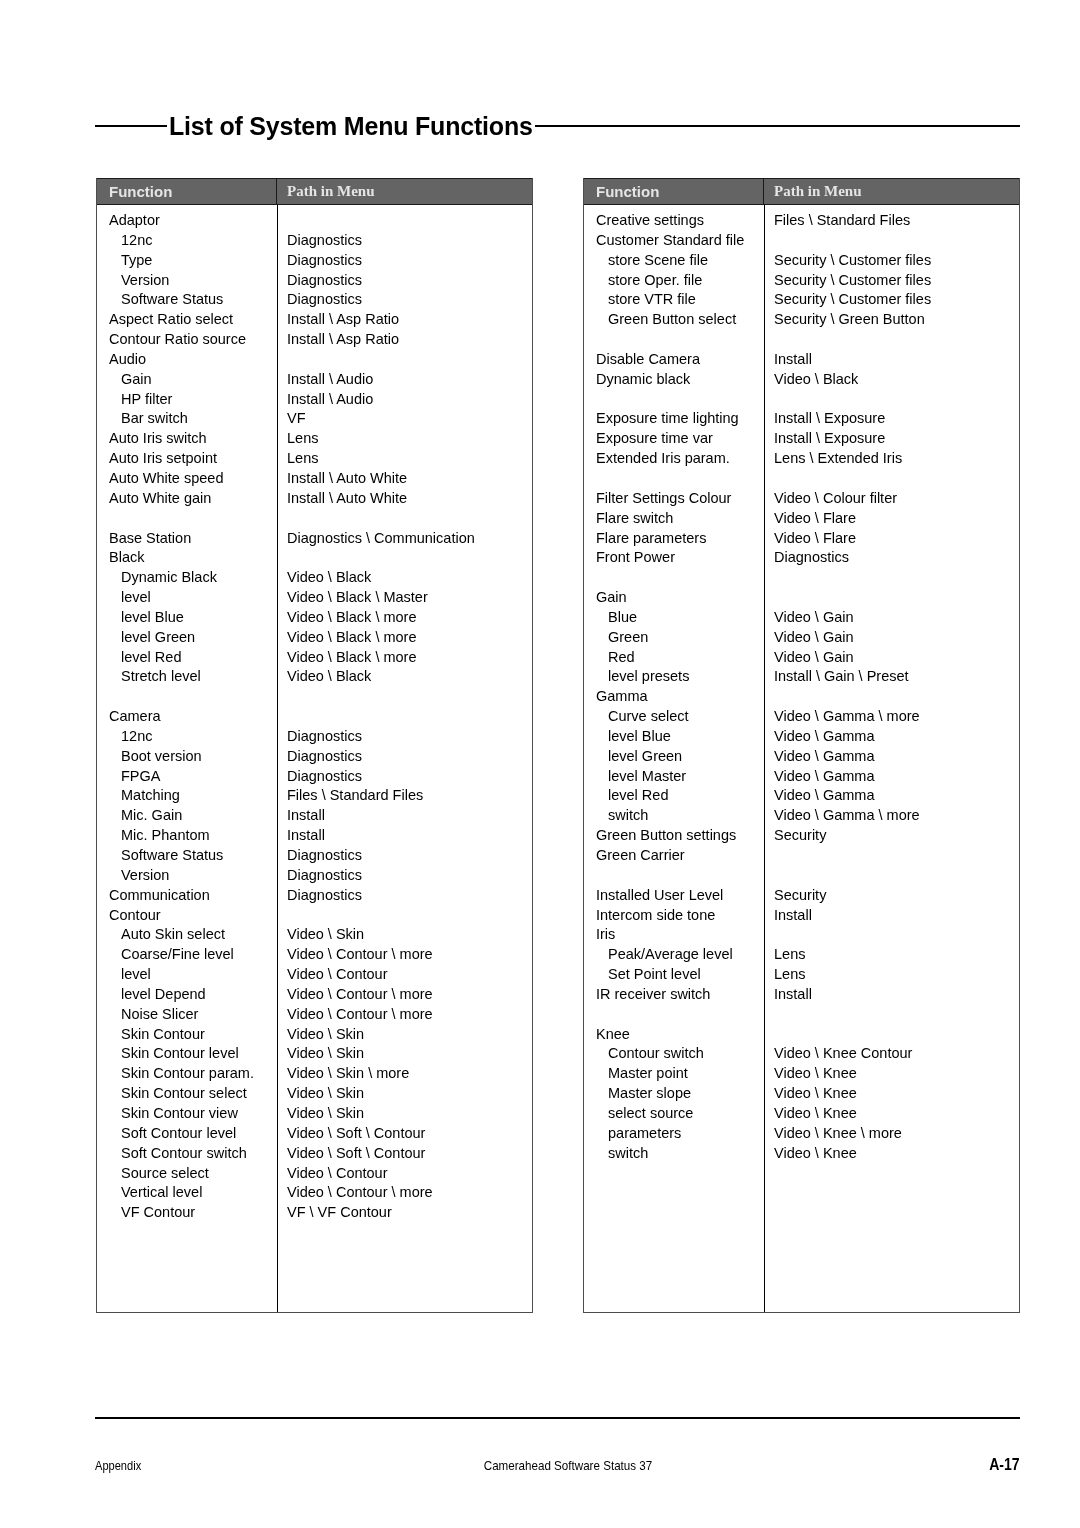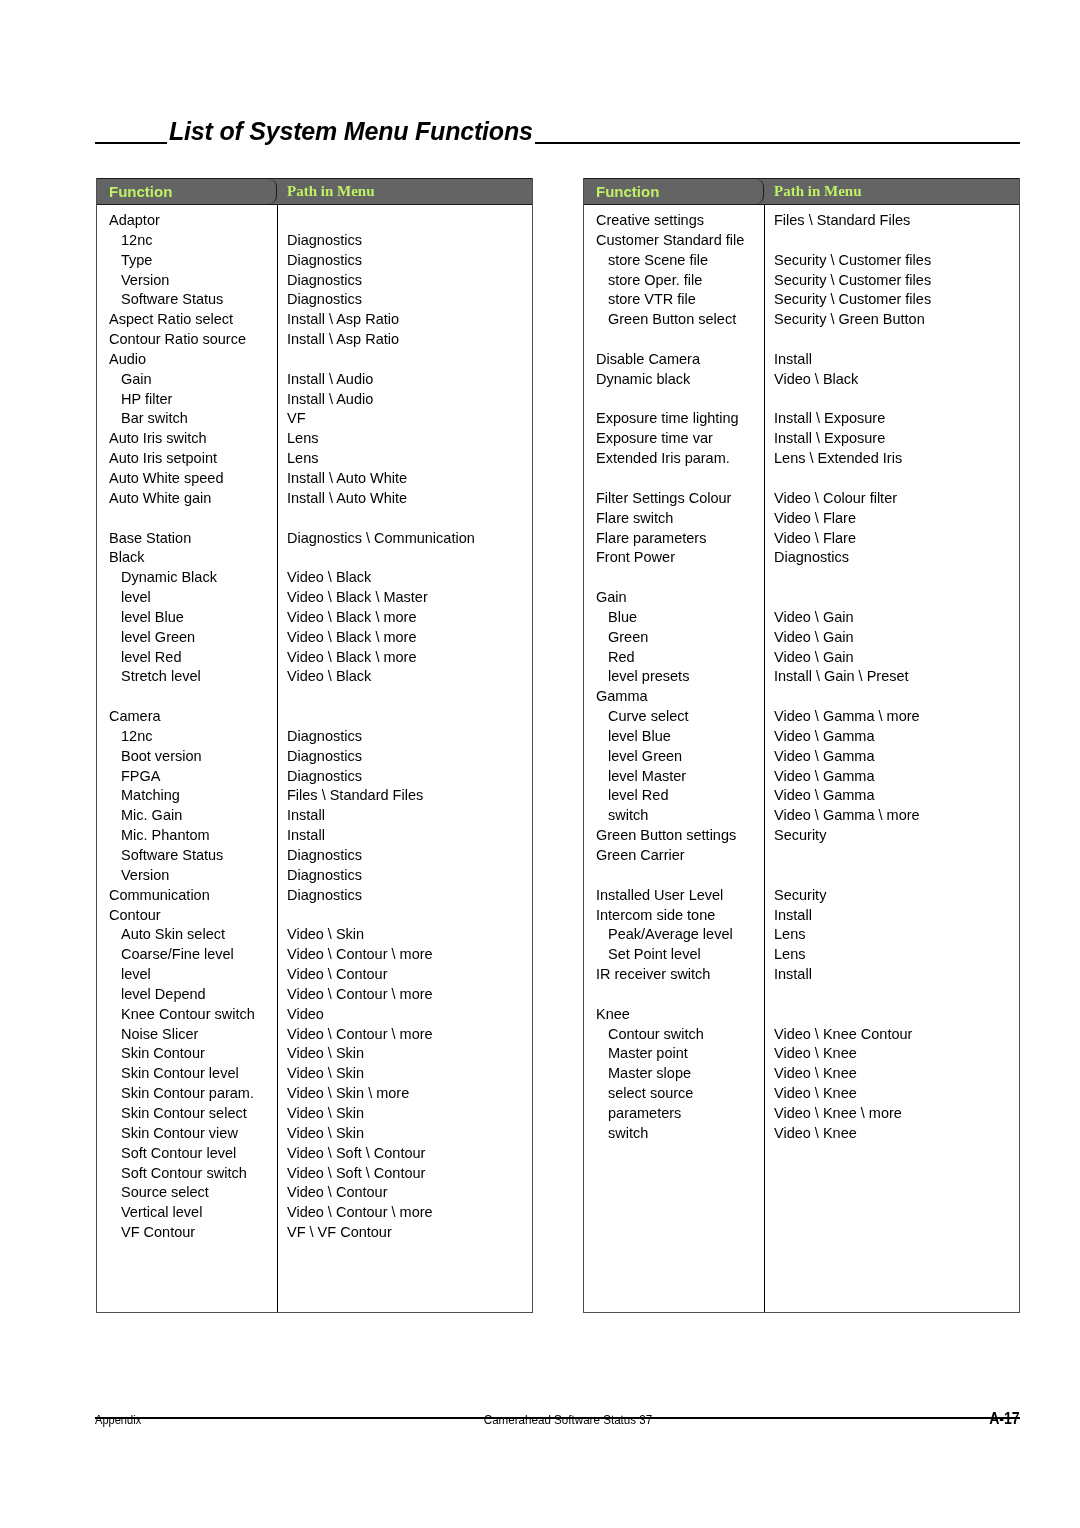--- a/index.html
+++ b/index.html
@@ -17,22 +17,21 @@
   }
 
   
   .title-block {
     position: absolute;
     left: 95px;
     top: 108px;
     width: 925px;
     height: 36px;
     display: flex;
-    align-items: flex-end;
-    font-style: italic;
+    align-items: center;
   }
   .rule {
     height: 2px;
     background: #000000;
     flex: 0 0 auto;
   }
   .rule-left { width: 72px; }
   .rule-right { flex: 1 1 auto; }
   .page-title {
     font-size: 25px;
@@ -61,27 +60,26 @@
   }
   .thead {
     display: flex;
     background: #646464;
     height: 27px;
     border-top: 1px solid #1a1a1a;
     border-bottom: 1px solid #1a1a1a;
     box-sizing: border-box;
   }
   .th {
-    color: #bef264;
+    color: #e5e5e5;
     font-size: 15px;
     font-weight: bold;
     display: flex;
     align-items: center;
     box-sizing: border-box;
-    border-radius: 8px;
   }
   .th-func {
     width: 180px;
     padding-left: 12px;
     border-right: 1px solid #1a1a1a;
   }
   .th-path {
     flex: 1 1 auto;
     padding-left: 10px;
     font-family: Liberation Serif, serif;
@@ -130,21 +128,21 @@
     position: absolute;
     left: 95px;
     top: 1417px;
     width: 925px;
     height: 2px;
     background: #000000;
   }
   .footer {
     position: absolute;
     left: 95px;
-    top: 1410px;
+    top: 1456px;
     width: 925px;
     display: flex;
     align-items: baseline;
     font-size: 13.5px;
     gap: 32px;
   }
   .footer-left {
     flex: 0 0 auto;
     transform: scaleX(0.82);
     transform-origin: left center;
@@ -335,24 +333,20 @@
           </div>
           <div class="row">
             <div class="cell-func indent">level</div>
             <div class="cell-path">Video \ Contour</div>
           </div>
           <div class="row">
             <div class="cell-func indent">level Depend</div>
             <div class="cell-path">Video \ Contour \ more</div>
           </div>
           <div class="row">
-            <div class="cell-func indent">Knee Contour switch</div>
-            <div class="cell-path">Video</div>
-          </div>
-          <div class="row">
             <div class="cell-func indent">Noise Slicer</div>
             <div class="cell-path">Video \ Contour \ more</div>
           </div>
           <div class="row">
             <div class="cell-func indent">Skin Contour</div>
             <div class="cell-path">Video \ Skin</div>
           </div>
           <div class="row">
             <div class="cell-func indent">Skin Contour level</div>
             <div class="cell-path">Video \ Skin</div>
@@ -539,20 +533,24 @@
           </div>
           <div class="row">
             <div class="cell-func">Installed User Level</div>
             <div class="cell-path">Security</div>
           </div>
           <div class="row">
             <div class="cell-func">Intercom side tone</div>
             <div class="cell-path">Install</div>
           </div>
           <div class="row">
+            <div class="cell-func">Iris</div>
+            <div class="cell-path"></div>
+          </div>
+          <div class="row">
             <div class="cell-func indent">Peak/Average level</div>
             <div class="cell-path">Lens</div>
           </div>
           <div class="row">
             <div class="cell-func indent">Set Point level</div>
             <div class="cell-path">Lens</div>
           </div>
           <div class="row">
             <div class="cell-func">IR receiver switch</div>
             <div class="cell-path">Install</div>

